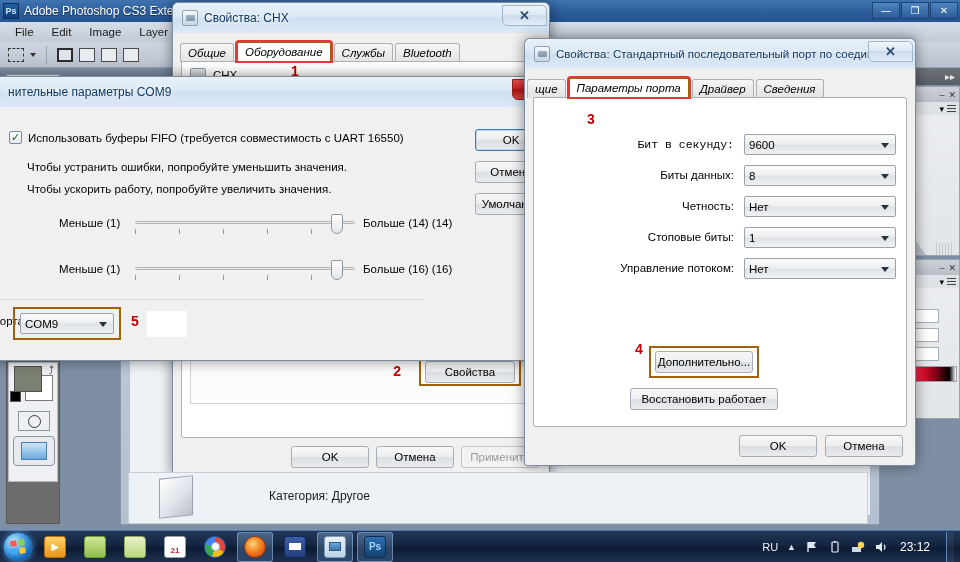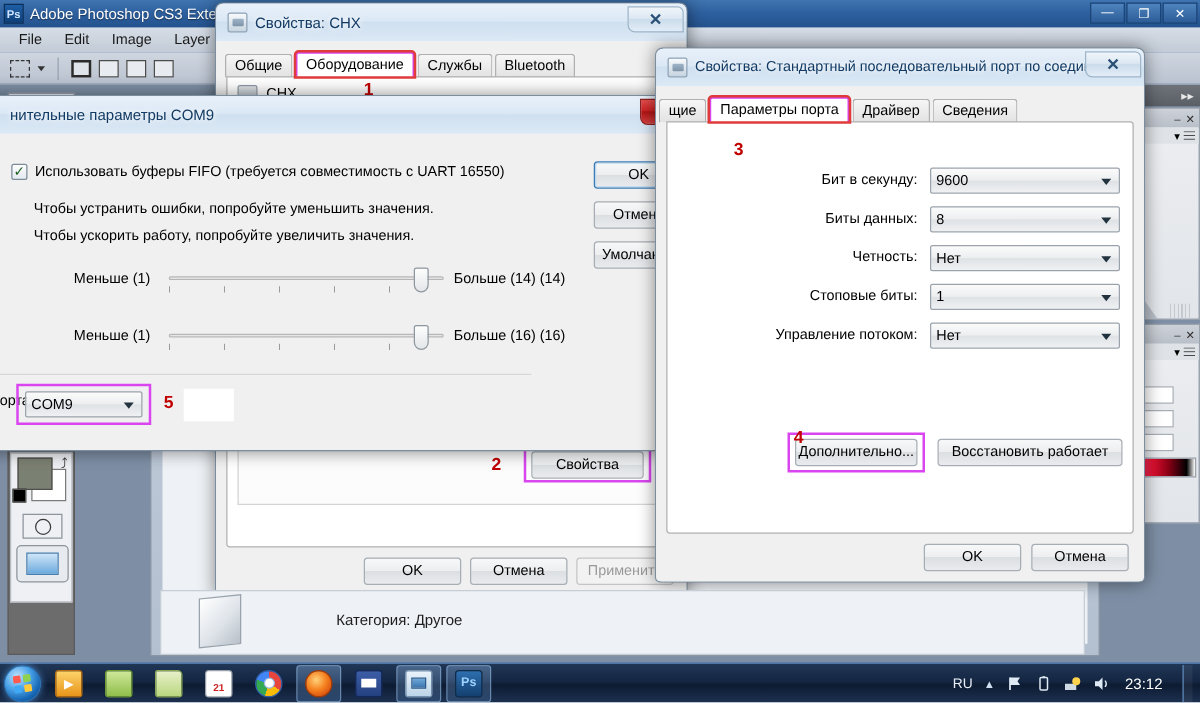--- a/index.html
+++ b/index.html
@@ -190,21 +190,21 @@
     background:#f0f0f0; border-radius: 0 0 4px 4px;
   }
 
   
   .tabstrip { display:flex; align-items:flex-end; height:21px; padding-left:7px; }
   .tab {
     height:19px; padding: 0 7px; font-size:11.5px;
     background: linear-gradient(180deg,#f6f6f6,#e2e2e2);
     border:1px solid #b0b0b0; border-bottom:none;
     border-radius:3px 3px 0 0; margin-right:2px;
-    display:flex; align-items:center; color:#000;
+    display:flex; align-items:center; color:#000;font-style:italic;
   }
   .tab.active {
     height:21px; background:#fff; border-bottom:1px solid #fff;
     position:relative; z-index:2;
   }
   .tab.redbox { outline: 2px solid #e03b3b; outline-offset:-1px; }
   .tabpane {
     background:#fff; border:1px solid #b0b0b0; border-radius:0 3px 3px 3px;
     position:absolute;
   }
@@ -213,21 +213,21 @@
   .btn {
     background: linear-gradient(180deg,#f7f8f8 0%,#eceef0 48%,#dcdfe2 50%,#e9ebee 100%);
     border:1px solid #a6adb4; border-radius:3px;
     font-size:11.5px; color:#000;
     display:flex;align-items:center;justify-content:center;
     height:22px;
   }
   .btn.default { border:1px solid #3b7cb5; box-shadow: 0 0 0 1px #bcd7ee inset; }
   .btn.disabled { color:#9a9a9a; border-color:#c4c4c4; background:#f2f2f2;}
   .redbox {
-    border: 2px solid #d946ef;
+    border: 2px solid #a16207;
   }
   .annot {
     position:absolute; color:#c00000; font-weight:bold; font-size:14px;
     font-family:"Liberation Sans", sans-serif;
   }
 
   
   .combo {
     height:21px; border:1px solid #9aa3ab; border-radius:2px;
     background: linear-gradient(180deg,#fbfbfb 0%,#eceef0 48%,#dfe2e5 52%,#eff1f3 100%);
@@ -524,21 +524,21 @@
         <div class="tab">щие</div>
         <div class="tab active redbox">Параметры порта</div>
         <div class="tab">Драйвер</div>
         <div class="tab">Сведения</div>
       </div>
 
       <div class="tabpane" style="left:8px; right:8px; top:28px; bottom:38px;">
 
         <div style="position:absolute; left:0; right:0; top:36px;">
           <div style="position:relative; height:31px;">
-            <div class="fieldlabel" style="position:absolute; left:0; width:200px; top:4px;">Бит в секунду:</div>
+            <div class="fieldlabel" style="position:absolute; left:0; width:200px; top:4px;font-family:Liberation Mono, monospace;">Бит в секунду:</div>
             <div class="combo" style="position:absolute; left:210px; width:152px;">
               <span>9600</span>
               <span class="arrow"></span>
             </div>
           </div>
           <div style="position:relative; height:31px;">
             <div class="fieldlabel" style="position:absolute; left:0; width:200px; top:4px;">Биты данных:</div>
             <div class="combo" style="position:absolute; left:210px; width:152px;">
               <span>8</span>
               <span class="arrow"></span>
@@ -560,21 +560,21 @@
           </div>
           <div style="position:relative; height:31px;">
             <div class="fieldlabel" style="position:absolute; left:0; width:200px; top:4px;">Управление потоком:</div>
             <div class="combo" style="position:absolute; left:210px; width:152px;">
               <span>Нет</span>
               <span class="arrow"></span>
             </div>
           </div>
         </div>
 
-        <div style="position:absolute; left:96px; top:248px; display:flex; align-items:center; gap:10px;">
+        <div style="position:absolute; left:96px; top:248px; display:flex; align-items:center; gap:10px;flex-direction:column;">
           <div class="redbox" style="width:110px; height:32px; display:flex;align-items:center;justify-content:center;">
             <div class="btn" style="width:98px;">Дополнительно...</div>
           </div>
           <div class="btn" style="width:148px;">Восстановить работает</div>
         </div>
       </div>
 
       <div style="position:absolute; right:12px; bottom:8px; display:flex; gap:8px;">
         <div class="btn" style="width:78px;">OK</div>
         <div class="btn" style="width:78px;">Отмена</div>

